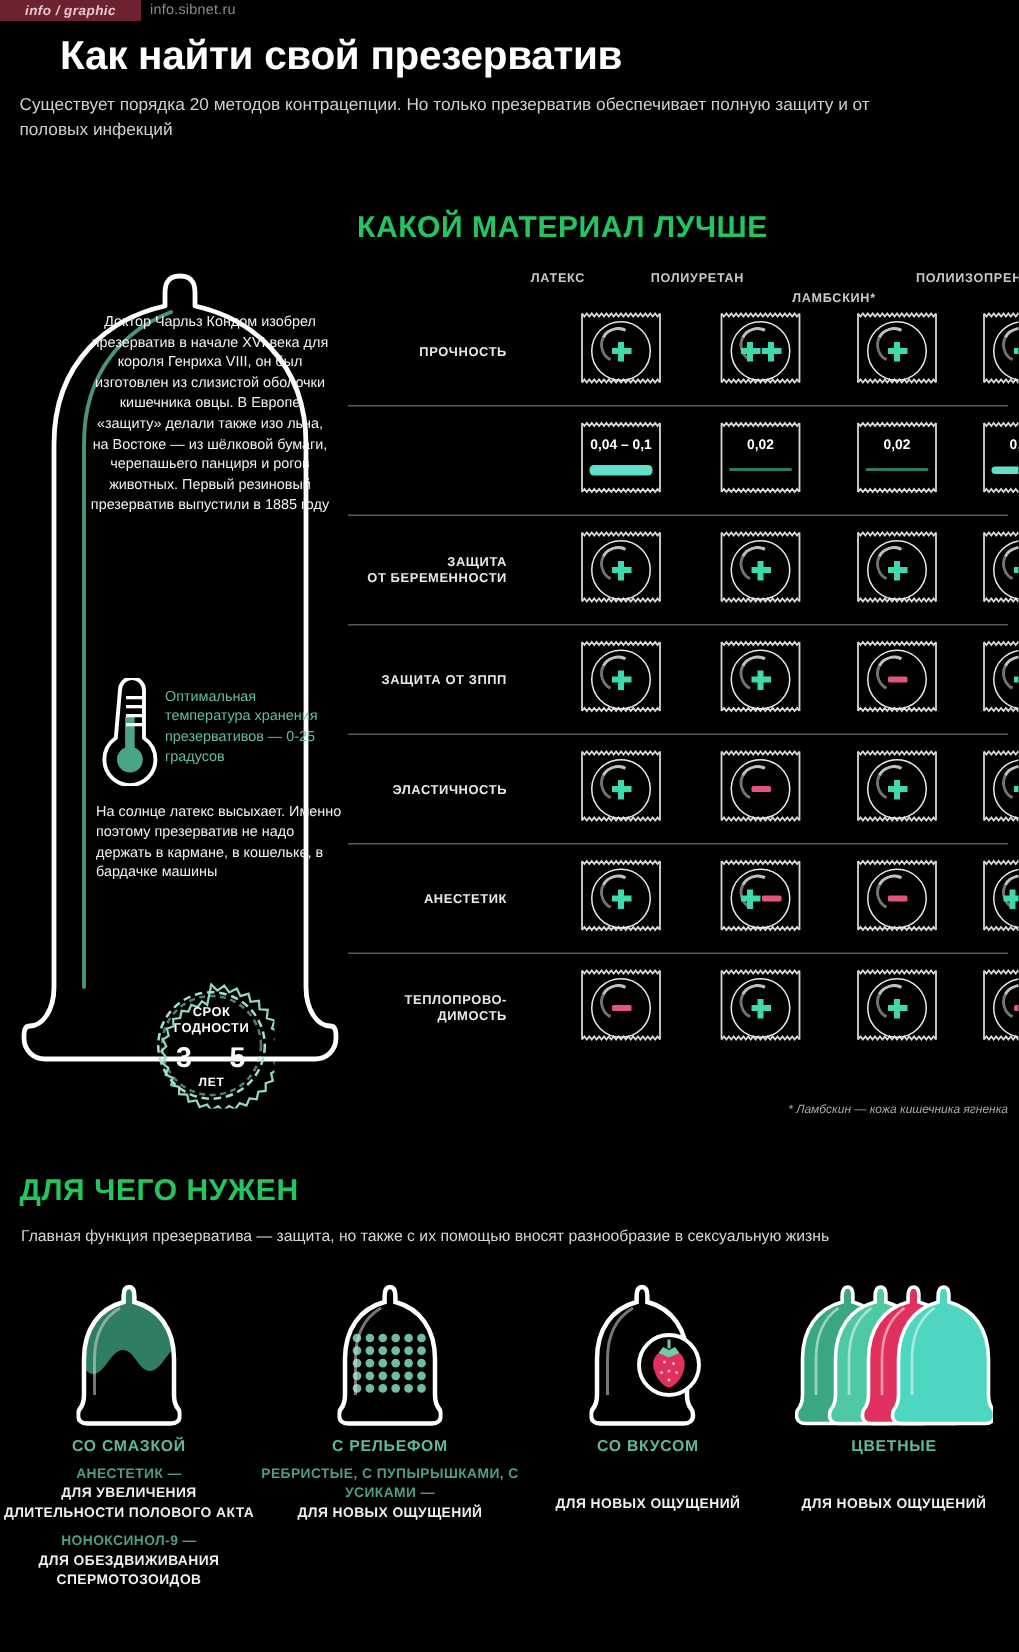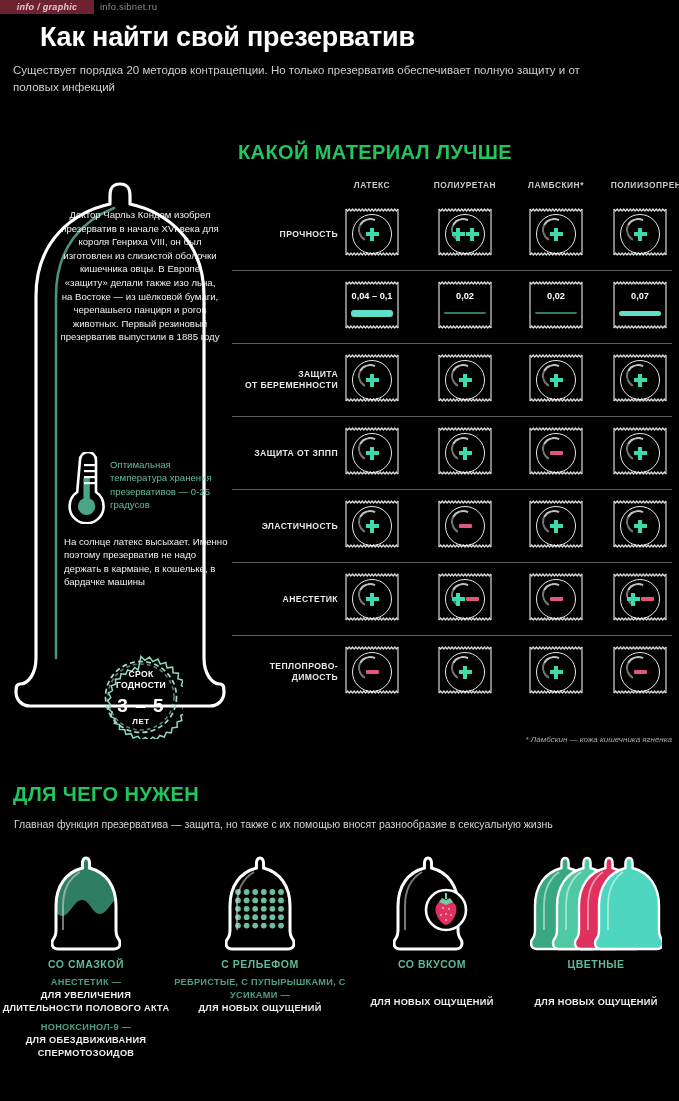--- a/index.html
+++ b/index.html
@@ -89,21 +89,21 @@
     position:absolute;top:4px;text-align:center;
     font-size:8.4px;font-weight:bold;color:#c9c9c9;letter-spacing:.5px;
   }
   .trow{position:relative;height:72px;border-top:1px solid #5a5a5a;}
   .trow:first-of-type{border-top:none;}
   .trow .rlabel{
     position:absolute;left:0;top:0;width:106px;height:72px;
     display:flex;align-items:center;justify-content:flex-end;text-align:right;
     font-size:8.6px;font-weight:bold;color:#e8e8e8;letter-spacing:.4px;line-height:11px;
   }
-  .cell{position:absolute;top:8px;width:56px;height:56px;}
+  .cell{position:absolute;top:8px;width:56px;height:56px;margin-left:42px;}
   .pack{position:absolute;left:0;top:0;width:56px;height:56px;}
 
   .mark{
     position:absolute;left:8px;top:8px;width:40px;height:40px;
     border-radius:50%;border:1.4px solid #e8e8e8;
     display:flex;align-items:center;justify-content:center;
     box-sizing:border-box;
   }
   .mark .glint{
     position:absolute;left:5px;top:3px;width:20px;height:20px;
@@ -219,21 +219,21 @@
     <div class="num">3 – 5</div>
     <div class="yr">ЛЕТ</div>
   </div>
 
   <div class="sec-title" id="mat-title">КАКОЙ МАТЕРИАЛ ЛУЧШЕ</div>
 
   <div class="table">
     <div class="colhead" id="colhead">
         <span style="left: 104px; width: 72px;">ЛАТЕКС</span>
         <span style="left: 190px; width: 86px;">ПОЛИУРЕТАН</span>
-        <span style="left: 284px; width: 80px;">ЛАМБСКИН*</span>
+        <span style="left: 284px; width: 80px; margin-top: 13px;">ЛАМБСКИН*</span>
         <span style="left: 368px; width: 92px;">ПОЛИИЗОПРЕН</span>
       </div>
     <div id="rows-host">
         <div class="trow">
           <div class="rlabel">ПРОЧНОСТЬ</div>
           <div class="cell" style="left: 112px;">
             <svg class="pack" width="56" height="56" viewBox="0 0 56 56">
     <path d="M2 3 L3.63 5 L5.25 3 L6.88 5 L8.50 3 L10.13 5 L11.75 3 L13.38 5 L15.00 3 L16.63 5 L18.25 3 L19.88 5 L21.50 3 L23.13 5 L24.75 3 L26.38 5 L28.00 3 L29.63 5 L31.25 3 L32.88 5 L34.50 3 L36.13 5 L37.75 3 L39.38 5 L41.00 3 L42.63 5 L44.25 3 L45.88 5 L47.50 3 L49.13 5 L50.75 3 L52.38 5 L54.00 3" fill="none" stroke="#d8d8d8" stroke-width="1.2"></path>
     <path d="M2 49 L3.63 47 L5.25 49 L6.88 47 L8.50 49 L10.13 47 L11.75 49 L13.38 47 L15.00 49 L16.63 47 L18.25 49 L19.88 47 L21.50 49 L23.13 47 L24.75 49 L26.38 47 L28.00 49 L29.63 47 L31.25 49 L32.88 47 L34.50 49 L36.13 47 L37.75 49 L39.38 47 L41.00 49 L42.63 47 L44.25 49 L45.88 47 L47.50 49 L49.13 47 L50.75 49 L52.38 47 L54.00 49" fill="none" stroke="#d8d8d8" stroke-width="1.2"></path>
     <line x1="2" y1="3" x2="2" y2="49" stroke="#d8d8d8" stroke-width="1.2"></line>

